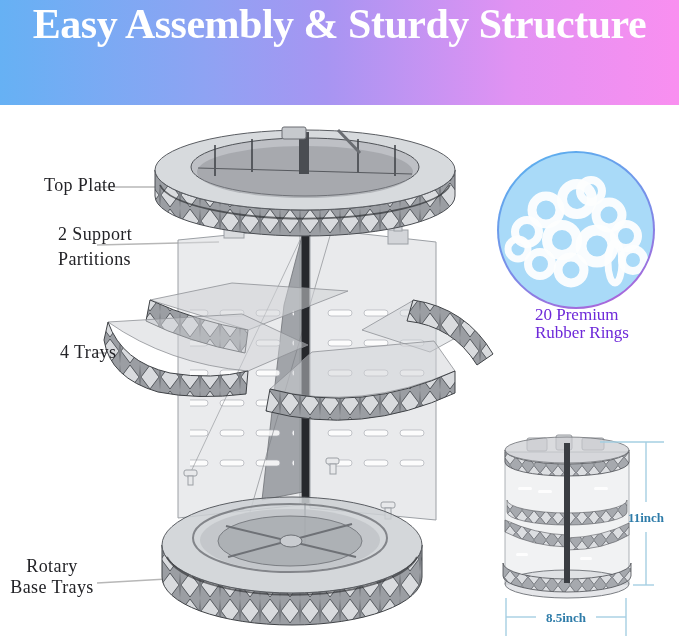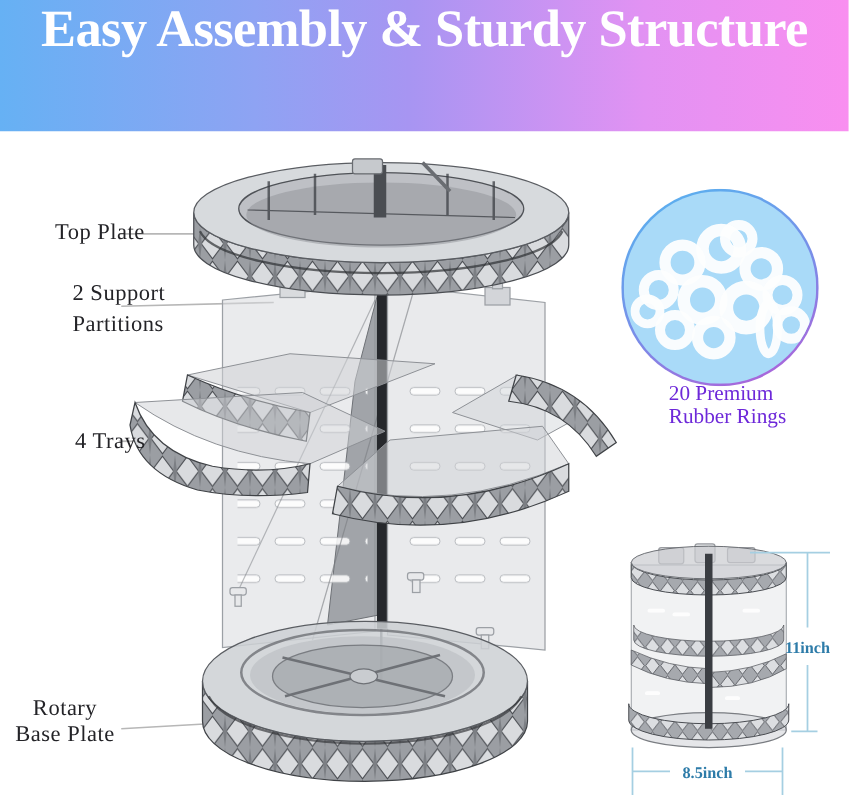--- a/index.html
+++ b/index.html
@@ -43,21 +43,21 @@
 
 <div class="banner">
   <h1>Easy Assembly &amp; Sturdy Structure</h1>
 </div>
 
 <div class="callout top-plate">Top Plate</div>
 <div class="callout support">2 Support
 Partitions</div>
 <div class="callout trays">4 Trays</div>
 <div class="callout base">Rotary
-Base Plate</div>
+Base Trays</div>
 
 <div class="rings-circle">
   <svg width="150" height="150" viewBox="0 0 150 150">
     <g fill="none" stroke="#fdfefe" stroke-opacity="0.95">
       <circle cx="92" cy="38" r="11" stroke-width="8"></circle>
       <circle cx="78" cy="46" r="15" stroke-width="10"></circle>
       <circle cx="110" cy="62" r="13" stroke-width="9"></circle>
       <circle cx="47" cy="57" r="14" stroke-width="9"></circle>
       <circle cx="28" cy="79" r="12" stroke-width="8"></circle>
       <circle cx="127" cy="83" r="12" stroke-width="8"></circle>

